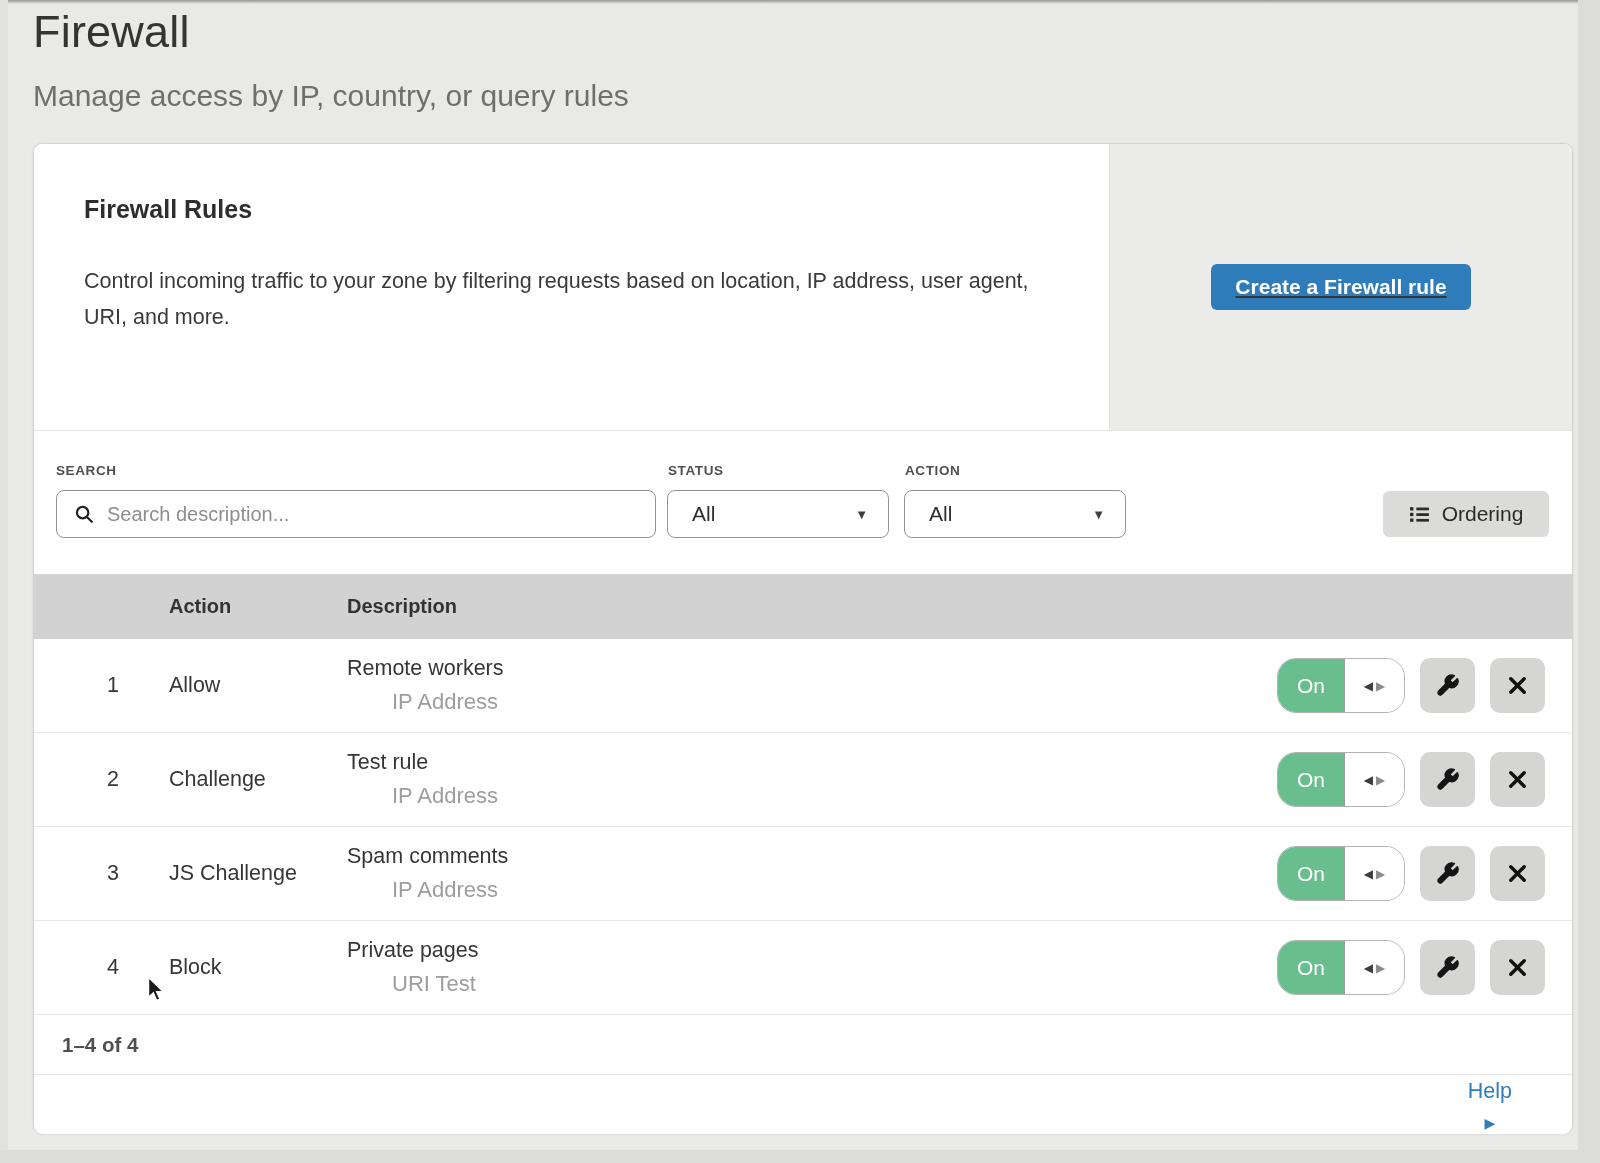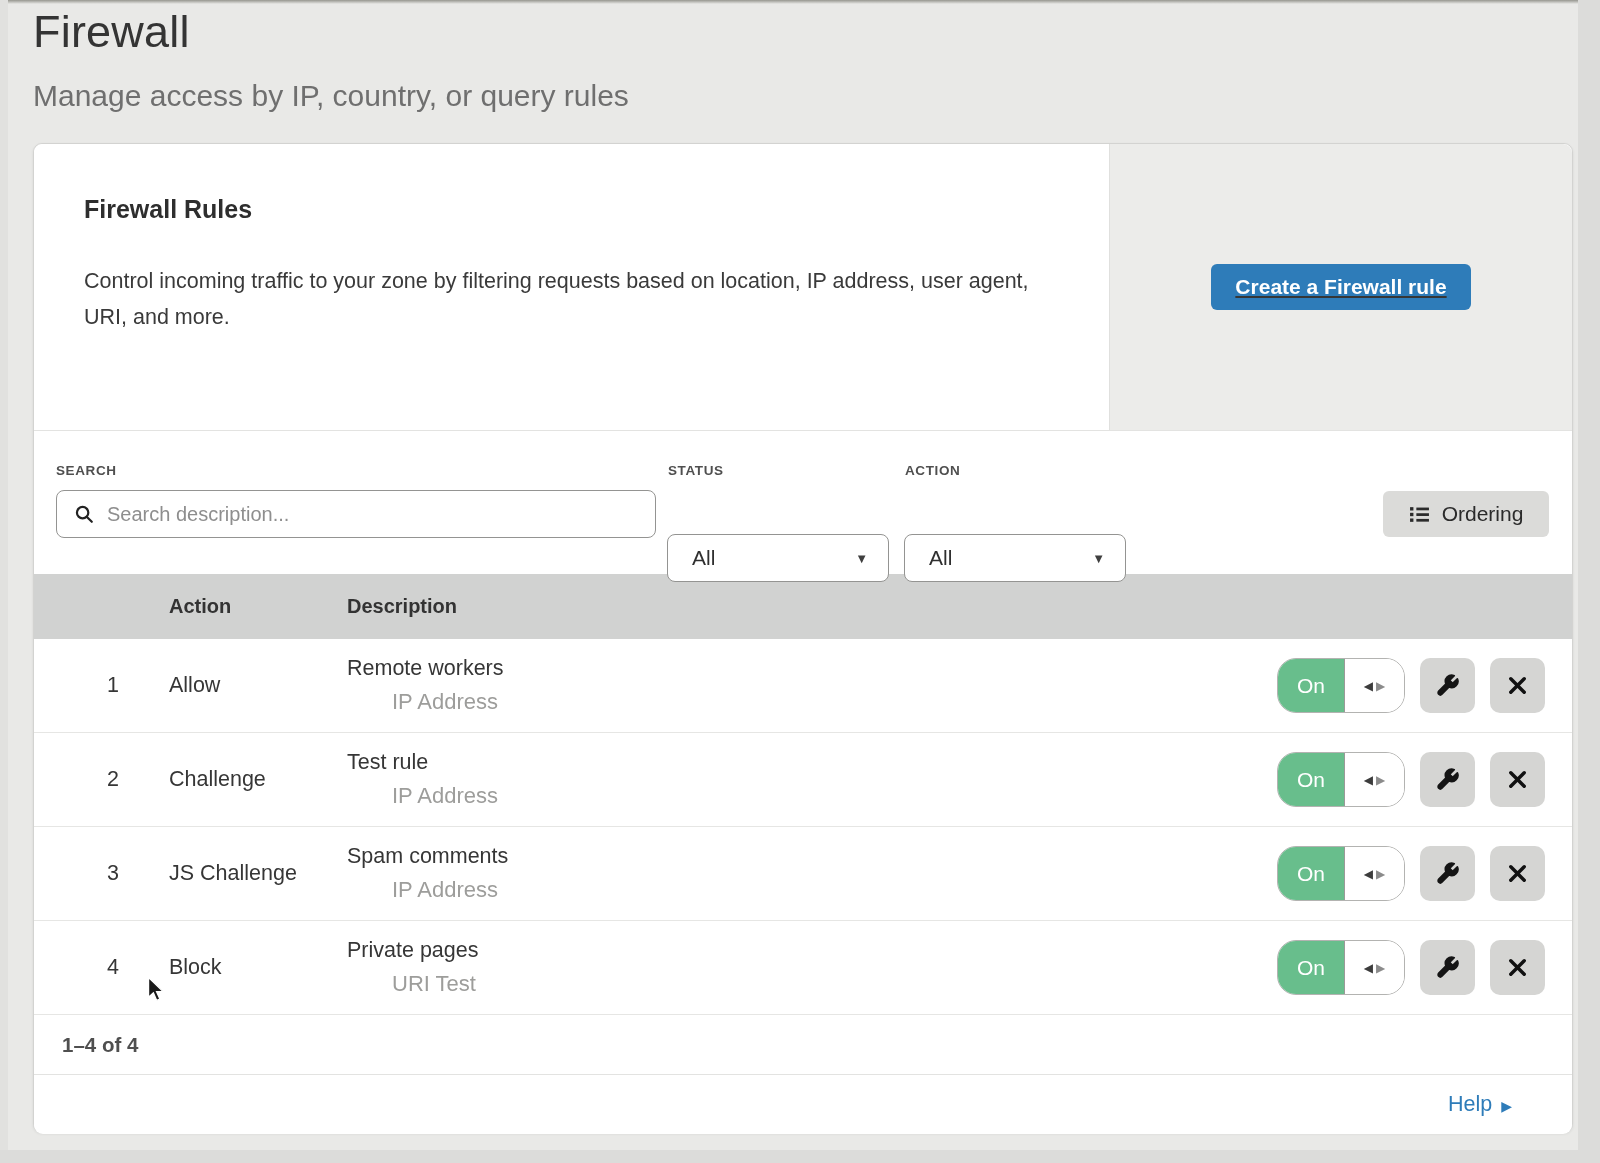--- a/index.html
+++ b/index.html
@@ -33,21 +33,21 @@
   .filter-section{position:relative;height:143px;background:#fff;}
   .f-label{position:absolute;top:32px;font-size:13.5px;font-weight:700;letter-spacing:.6px;color:#4f4f4f;}
   .lbl-search{left:22px;} .lbl-status{left:634px;} .lbl-action{left:871px;}
   .search-box{position:absolute;left:22px;top:59px;width:600px;height:48px;border:1.5px solid #949492;
         border-radius:8px;background:#fff;display:flex;align-items:center;}
   .search-box svg{margin-left:16px;flex:none;}
   .search-input{flex:1;border:none;outline:none;font-size:20px;color:#333;padding:0 14px 0 12px;
         font-family:inherit;background:transparent;}
   .search-input::placeholder{color:#8e8e8e;opacity:1;}
   .select-box{position:absolute;top:59px;height:48px;width:222px;border:1.5px solid #949492;border-radius:8px;
-        background:#fff;display:flex;align-items:center;cursor:pointer;margin-top:44px;}
+        background:#fff;display:flex;align-items:center;cursor:pointer;}
   .sel-status{left:633px;} .sel-action{left:870px;}
   .select-value{font-size:21px;color:#2f2f2f;padding-left:24px;}
   .select-caret{position:absolute;right:20px;font-size:13px;color:#3f3f3f;}
   .ordering-btn{position:absolute;left:1349px;top:60px;width:166px;height:46px;background:#dbdbd9;border:none;
         border-radius:6px;display:flex;align-items:center;justify-content:center;gap:12px;
         font-size:21px;color:#2b2b2b;font-family:inherit;cursor:pointer;}
 
   .c-num{width:85px;text-align:right;flex:none;}
   .c-action{width:178px;margin-left:50px;flex:none;}
   .c-desc{flex:1;min-width:0;}
@@ -67,21 +67,21 @@
   .arr{font-size:12px;line-height:1;}
   .arr-l{color:#3c3c3c;} .arr-r{color:#8b8b8b;}
   .icon-btn{width:55px;height:55px;border:none;border-radius:10px;background:#d5d5d3;display:flex;
         align-items:center;justify-content:center;cursor:pointer;margin-left:15px;}
 
   .pagination{display:flex;align-items:center;height:60px;padding-left:28px;border-bottom:1px solid #e3e3e1;
         font-size:20.5px;font-weight:600;color:#4f4f4f;background:#fff;}
   .help-row{display:flex;align-items:center;justify-content:flex-end;height:59px;padding-right:60px;
         background:#fff;border-radius:0 0 9px 9px;}
   .help-link{display:flex;align-items:center;gap:9px;color:var(--accent_blue,#2e7cb9);font-size:21.5px;
-        cursor:pointer;text-decoration:none;font-weight:500;}
+        cursor:pointer;text-decoration:none;font-weight:500;flex-direction:column;}
   .help-arrow{font-size:14px;padding-top:2px;}
 
   .cursor{position:absolute;left:145px;top:977px;pointer-events:none;}
 </style>
 </head>
 <body>
 
 <div class="screen">
   <div class="edge-top"></div>
   <div class="edge-left"></div>

